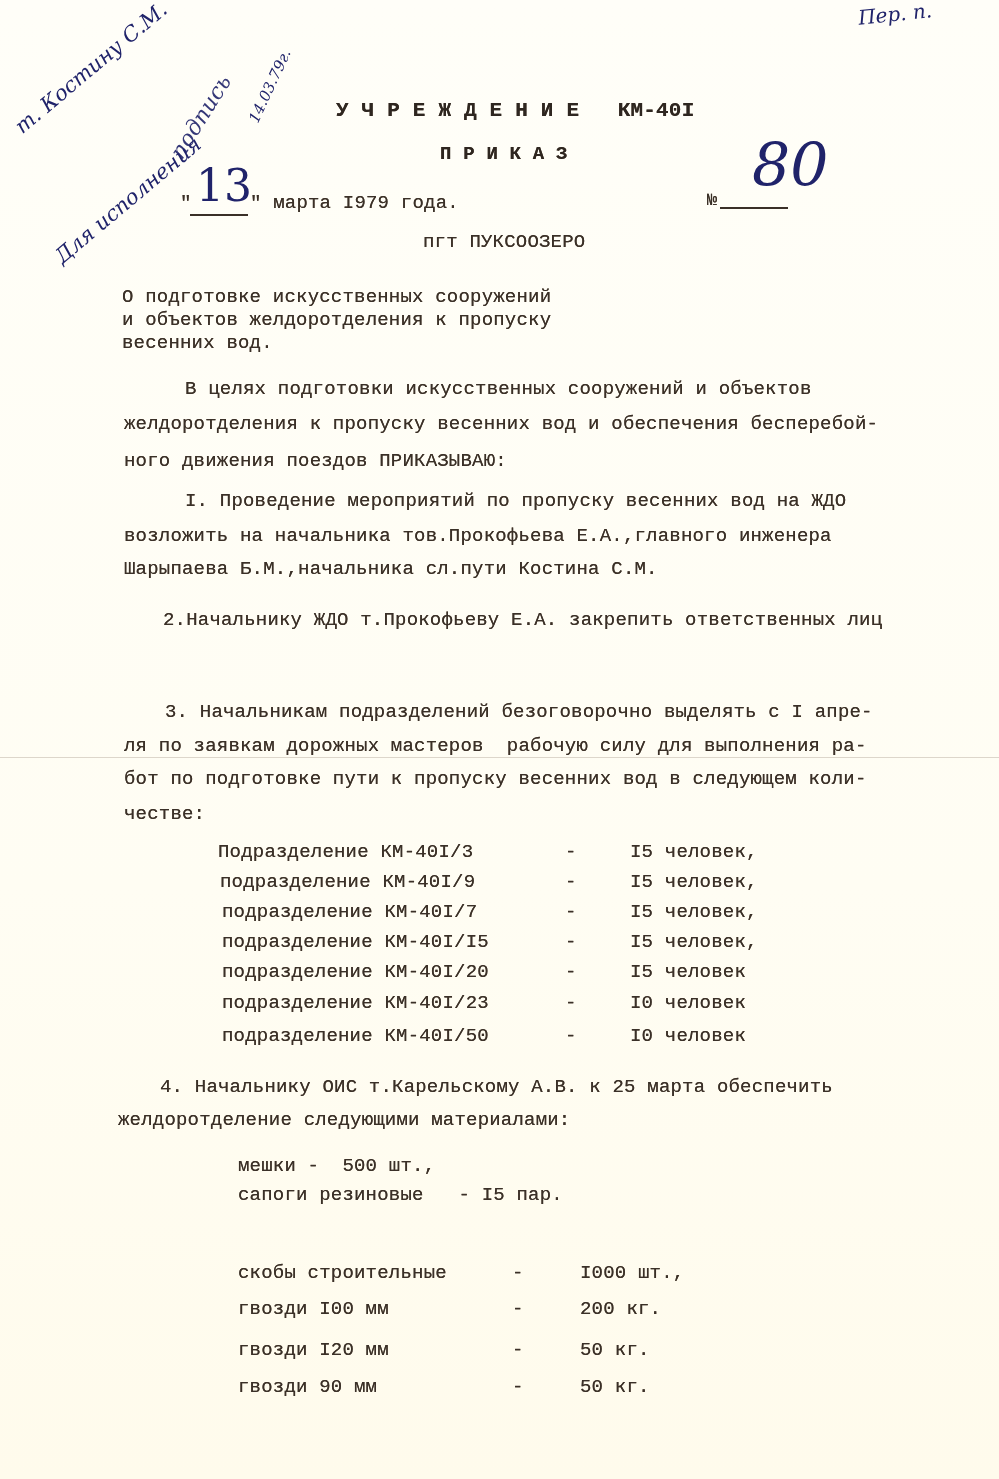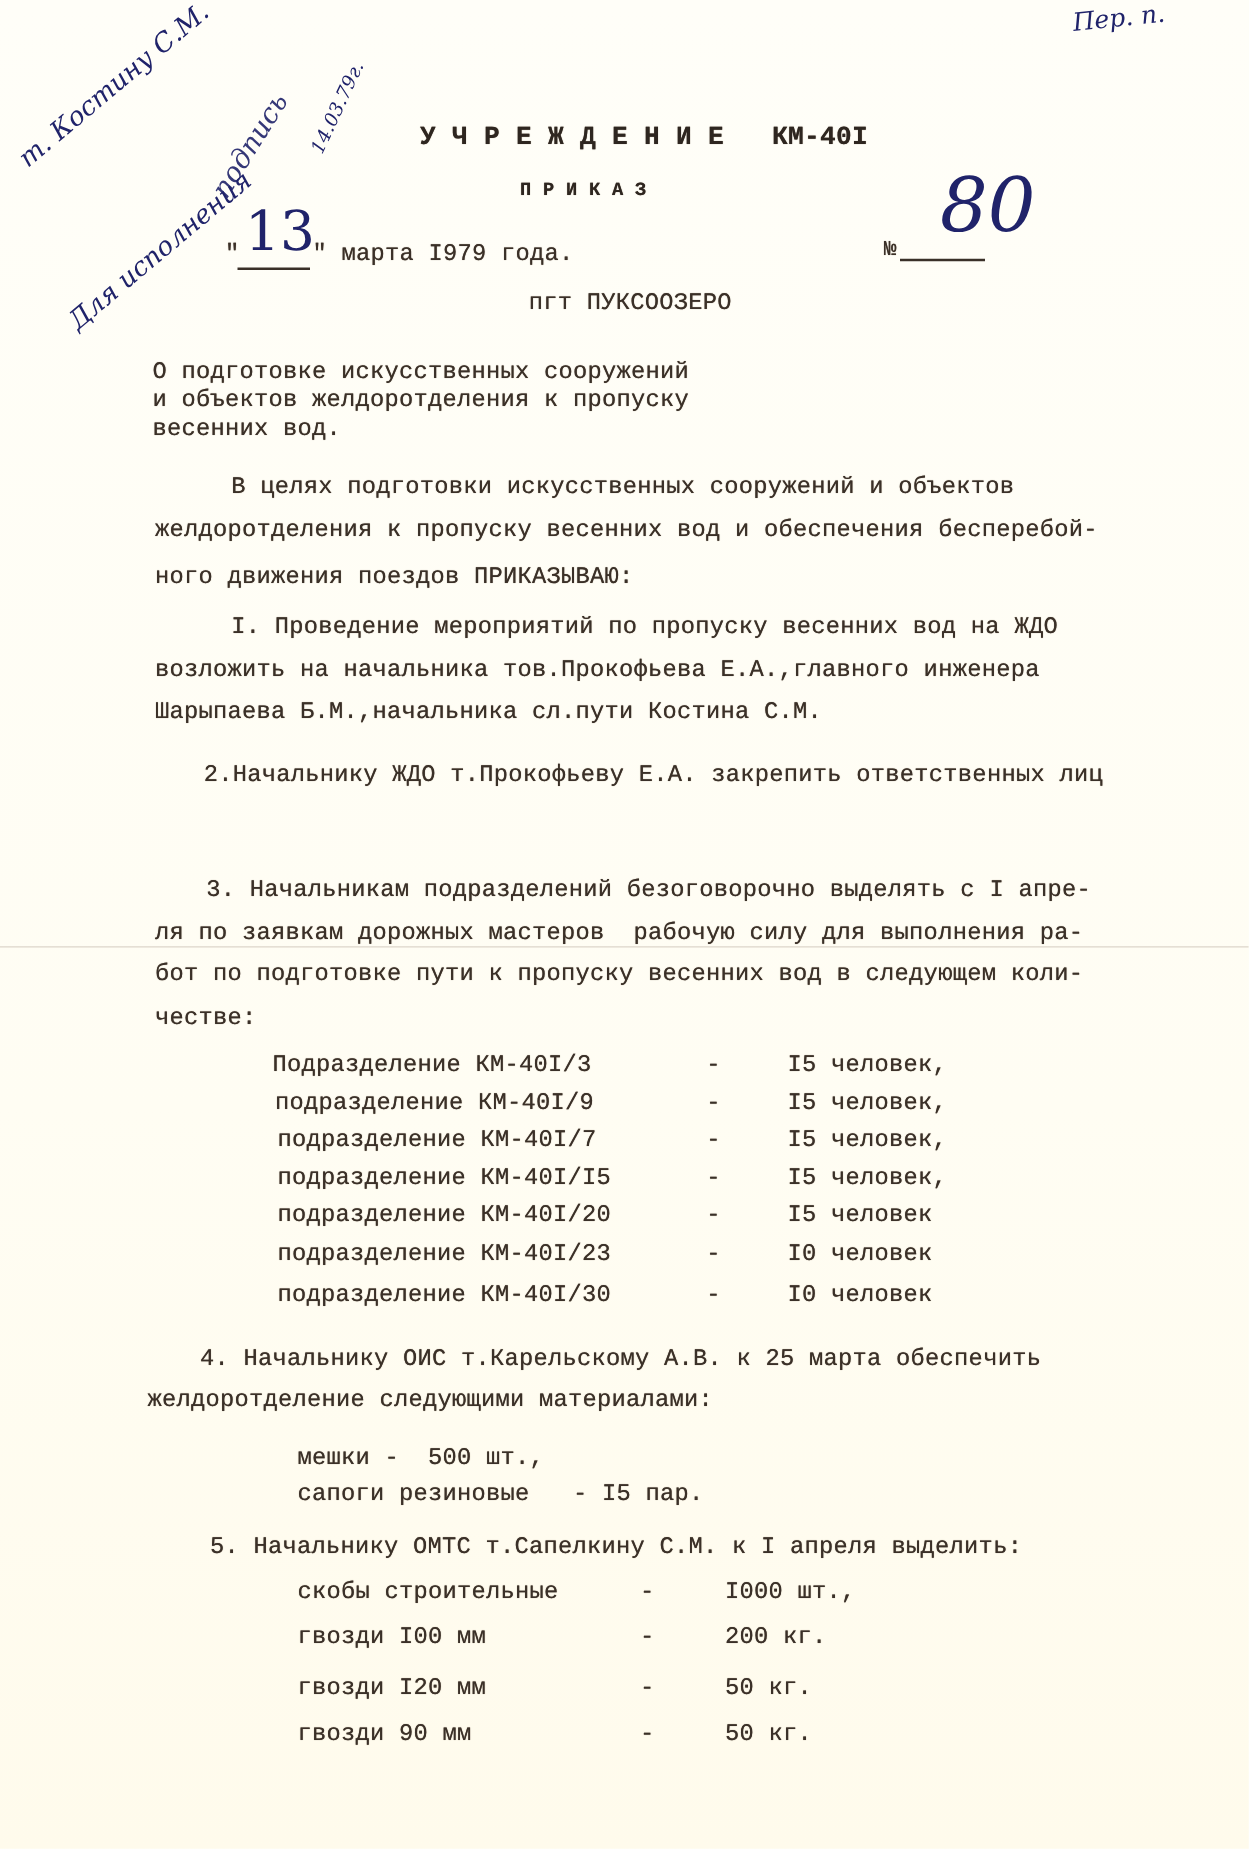--- a/index.html
+++ b/index.html
@@ -23,21 +23,21 @@
 <div class="page">
   <div class="fold"></div>
 
   <div class="hand" style="left:858px;top:2px;font-size:20px;transform:rotate(-6deg);">Пер. п.</div>
   <div class="hand" style="left:10px;top:120px;font-size:21px;transform:rotate(-40deg);transform-origin:left top;">т. Костину С.М.</div>
   <div class="hand" style="left:50px;top:250px;font-size:21px;transform:rotate(-40deg);transform-origin:left top;">Для исполнения</div>
   <div class="hand" style="left:165px;top:150px;font-size:22px;transform:rotate(-58deg);transform-origin:left top;opacity:0.9;">подпись</div>
   <div class="hand" style="left:245px;top:118px;font-size:15px;transform:rotate(-65deg);transform-origin:left top;">14.03.79г.</div>
 
   <div class="t bold" style="left:336px;top:100px;font-size:21px;">У Ч Р Е Ж Д Е Н И Е   КМ-40I</div>
-  <div class="t bold" style="left:416px;top:145px;font-size:15px;">П Р И К А З</div>
+  <div class="t bold" style="left:440px;top:145px;font-size:19px;">П Р И К А З</div>
 
   <div class="t" style="left:180px;top:194px;">"</div>
   <div class="hand" style="left:196px;top:160px;font-size:44px;font-style:normal;">13</div>
   <div class="uline" style="left:190px;top:214px;width:58px;"></div>
   <div class="t" style="left:250px;top:194px;">" марта I979 года.</div>
 
   <div class="t" style="left:707px;top:192px;font-size:17px;">№</div>
   <div class="hand" style="left:752px;top:130px;font-size:60px;">80</div>
   <div class="uline" style="left:720px;top:207px;width:68px;"></div>
 
@@ -80,31 +80,30 @@
     <div class="t" style="left:630px;top:933px;">I5 человек,</div>
 
     <div class="t" style="left:222px;top:963px;">подразделение КМ-40I/20</div>
     <div class="t" style="left:565px;top:963px;">-</div>
     <div class="t" style="left:630px;top:963px;">I5 человек</div>
 
     <div class="t" style="left:222px;top:994px;">подразделение КМ-40I/23</div>
     <div class="t" style="left:565px;top:994px;">-</div>
     <div class="t" style="left:630px;top:994px;">I0 человек</div>
 
-    <div class="t" style="left:222px;top:1027px;">подразделение КМ-40I/30</div>
+    <div class="t" style="left:222px;top:1027px;">подразделение КМ-40I/50</div>
     <div class="t" style="left:565px;top:1027px;">-</div>
     <div class="t" style="left:630px;top:1027px;">I0 человек</div>
   </div>
 
   <div class="t" style="left:160px;top:1078px;">4. Начальнику ОИС т.Карельскому А.В. к 25 марта обеспечить</div>
   <div class="t" style="left:118px;top:1111px;">желдоротделение следующими материалами:</div>
   <div class="t" style="left:238px;top:1157px;">мешки -  500 шт.,</div>
   <div class="t" style="left:238px;top:1186px;">сапоги резиновые   - I5 пар.</div>
 
-  <div class="t" style="left:168px;top:1228px;">5. Начальнику ОМТС т.Сапелкину С.М. к I апреля выделить:</div>
   <div>
     <div class="t" style="left:238px;top:1264px;">скобы строительные</div>
     <div class="t" style="left:512px;top:1264px;">-</div>
     <div class="t" style="left:580px;top:1264px;">I000 шт.,</div>
 
     <div class="t" style="left:238px;top:1300px;">гвозди I00 мм</div>
     <div class="t" style="left:512px;top:1300px;">-</div>
     <div class="t" style="left:580px;top:1300px;">200 кг.</div>
 
     <div class="t" style="left:238px;top:1341px;">гвозди I20 мм</div>

